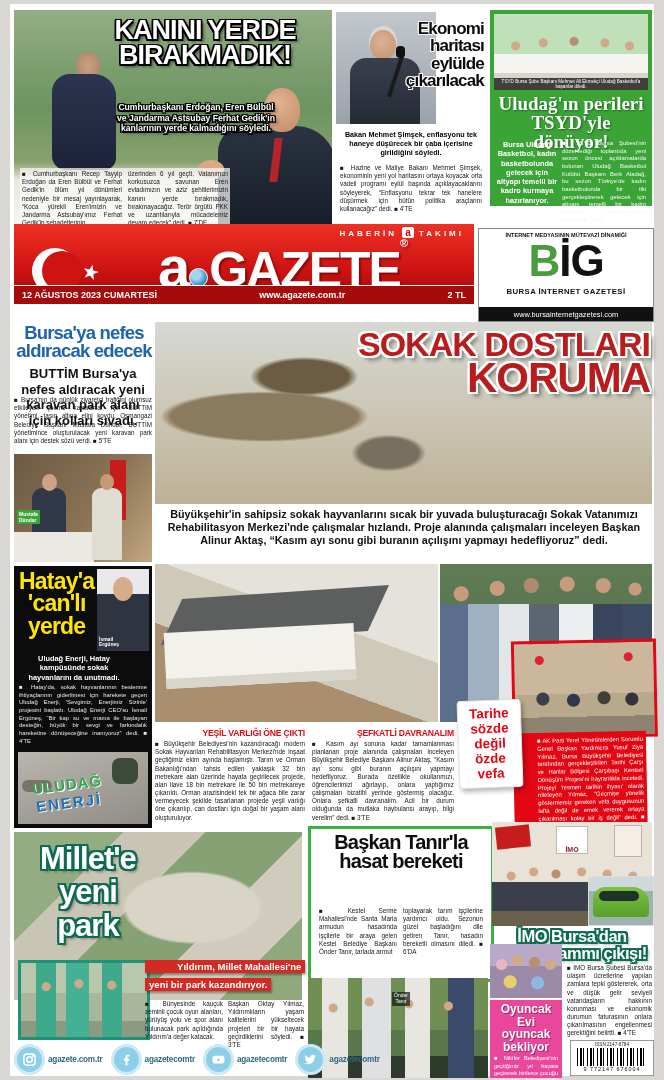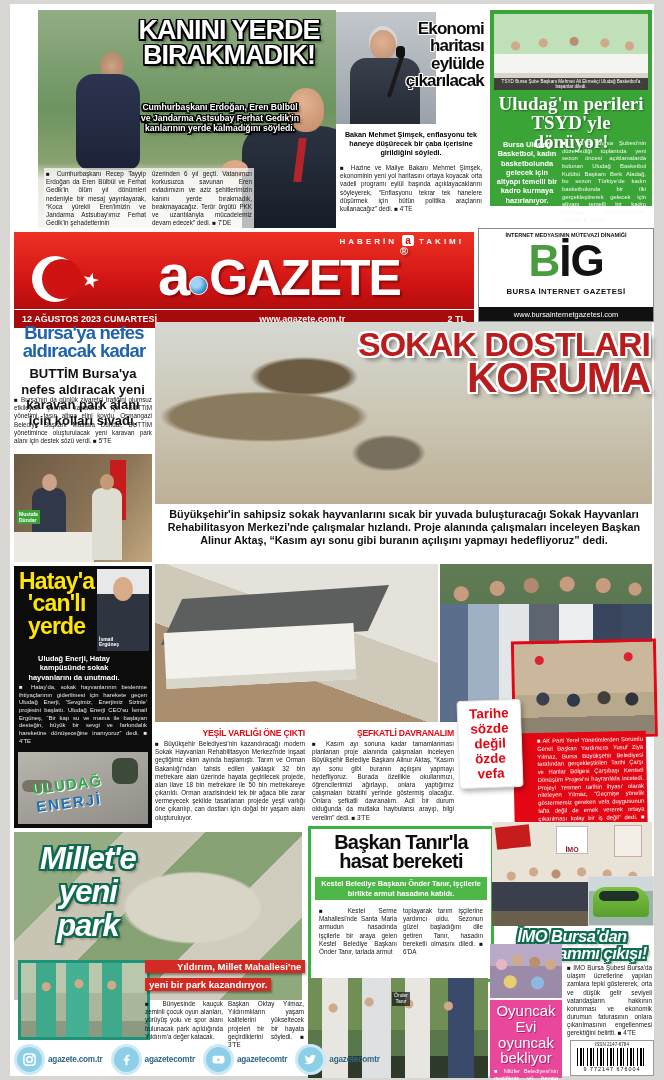--- a/index.html
+++ b/index.html
@@ -6,25 +6,25 @@
   .page{position:relative;width:664px;height:1080px;background:#d8d7d3;font-family:"Liberation Sans",sans-serif;overflow:hidden;}
   .sheet{position:absolute;left:10px;top:4px;width:644px;height:1072px;background:#fff;}
   .abs{position:absolute;}
   .pre{white-space:pre-line;}
   .photo{position:absolute;overflow:hidden;}
   .jbody{font-size:6.3px;line-height:1.3;text-align:justify;color:#151515;}
   .heads,.strip-people{position:absolute;left:0;right:0;}
   
   .ol-white{color:#b91c1c;text-shadow:-2px -2px 0 #fff,2px -2px 0 #fff,-2px 2px 0 #fff,2px 2px 0 #fff,0 -2px 0 #fff,0 2px 0 #fff,-2px 0 0 #fff,2px 0 0 #fff,4px 4px 4px rgba(0,0,0,.45);}
   .ol-black{color:#fff;text-shadow:-1.5px -1.5px 0 #000,1.5px -1.5px 0 #000,-1.5px 1.5px 0 #000,1.5px 1.5px 0 #000,0 -1.5px 0 #000,0 1.5px 0 #000,-1.5px 0 0 #000,1.5px 0 0 #000,3px 3px 3px rgba(0,0,0,.5);}
-  .ol-green{color:#fff;text-shadow:-2px -2px 0 #0e6b50,2px -2px 0 #0e6b50,-2px 2px 0 #0e6b50,2px 2px 0 #0e6b50,0 -2px 0 #0e6b50,0 2px 0 #0e6b50,-2px 0 0 #0e6b50,2px 0 0 #0e6b50,3px 3px 3px rgba(0,0,0,.4);font-style:italic;}
+  .ol-green{color:#fff;text-shadow:-2px -2px 0 #0e6b50,2px -2px 0 #0e6b50,-2px 2px 0 #0e6b50,2px 2px 0 #0e6b50,0 -2px 0 #0e6b50,0 2px 0 #0e6b50,-2px 0 0 #0e6b50,2px 0 0 #0e6b50,3px 3px 3px rgba(0,0,0,.4);}
   h1,h2,h3,p{margin:0;text-align:center;}
   .hl{font-weight:bold;letter-spacing:-.5px;}
   
-  .kanini{left:14px;top:10px;width:318px;height:218px;background:linear-gradient(180deg,#93ad85 0%,#6c9460 45%,#89a26f 70%,#e9e7df 78%,#f6f5f1 100%);margin-left:24px;}
+  .kanini{left:14px;top:10px;width:318px;height:218px;background:linear-gradient(180deg,#93ad85 0%,#6c9460 45%,#89a26f 70%,#e9e7df 78%,#f6f5f1 100%);}
   .boy-head{left:62px;top:42px;width:24px;height:28px;border-radius:50%;background:radial-gradient(#cda387,#a97f60);}
   .boy-body{left:38px;top:64px;width:64px;height:96px;border-radius:18px 22px 12px 14px;background:linear-gradient(180deg,#2c3450,#1c2338);}
   .er-head{right:32px;top:78px;width:36px;height:44px;border-radius:48% 48% 44% 44%;background:radial-gradient(circle at 40% 35%,#e3b392,#c18a66);}
   .er-body{right:-4px;top:116px;width:118px;height:102px;border-radius:26px 40px 0 0;background:linear-gradient(180deg,#2b3342,#171d27);}
   .er-tie{right:52px;top:128px;width:8px;height:44px;background:#b3252b;transform:skewX(-7deg);}
   .er-hand{right:108px;top:150px;width:26px;height:18px;border-radius:50%;background:#dca887;}
   .k-h{right:6px;top:8px;width:242px;text-align:center;font-size:27px;line-height:.93;font-weight:bold;letter-spacing:-1px;}
   .k-sub{left:102px;top:92px;width:160px;text-align:center;font-size:8.6px;line-height:1.25;font-weight:bold;}
   .k-body{left:6px;top:158px;width:206px;display:flex;gap:6px;background:rgba(250,250,248,.72);padding:2px;}
   .k-body p{flex:1;}
@@ -45,21 +45,21 @@
     radial-gradient(circle at 32% 38%,#cfa98a 0 4px,transparent 5px),
     radial-gradient(circle at 52% 36%,#b98f70 0 4px,transparent 5px),
     radial-gradient(circle at 72% 38%,#cfa98a 0 4px,transparent 5px),
     radial-gradient(circle at 88% 42%,#cfa98a 0 4px,transparent 5px),
     linear-gradient(180deg,#bfe0b8 0 52%,#f4f4f0 52% 78%,#d9d5cb 78%);}
   .tsyd-cap{position:absolute;left:0;right:0;bottom:0;background:rgba(20,20,20,.78);color:#fff;font-size:4.6px;padding:1px 2px;}
   .tsyd-h{left:2px;top:84px;width:158px;text-align:center;font-family:"Liberation Serif",serif;font-size:19px;line-height:1;font-weight:bold;color:#fff;text-shadow:1px 1px 2px rgba(0,0,0,.4);}
   .tsyd-lead{left:6px;top:130px;width:62px;font-size:7.4px;line-height:1.25;font-weight:bold;color:#fff;}
   .tsyd-body{left:72px;top:130px;width:84px;color:#f2fbf0;font-size:5.9px;line-height:1.3;text-align:justify;}
   
-  .mast{left:14px;top:232px;width:460px;height:96px;background:linear-gradient(180deg,#ee3124 0%,#cf1313 55%,#9d0808 100%);}
+  .mast{left:14px;top:224px;width:460px;height:80px;background:linear-gradient(180deg,#ee3124 0%,#cf1313 55%,#9d0808 100%);}
   .mast-tag{right:10px;top:3px;font-size:8px;letter-spacing:3px;color:#fff;font-weight:bold;}
   .mast-tag .abox{display:inline-block;background:#fff;color:#c11;border-radius:2px;padding:0 3px;font-size:10px;letter-spacing:0;}
   .crescent-wrap{left:18px;top:24px;width:90px;height:56px;}
   .c1{position:absolute;left:0;top:0;width:46px;height:46px;border-radius:50%;background:#fff;}
   .c2{position:absolute;left:10px;top:3px;width:40px;height:40px;border-radius:50%;background:#cf1313;}
   .star{position:absolute;left:50px;top:12px;color:#fff;font-size:20px;transform:rotate(14deg);}
   .mast-logo{left:78px;top:14px;width:382px;text-align:center;color:#fff;font-weight:bold;letter-spacing:-2px;font-size:50px;line-height:1;text-shadow:2px 2px 2px rgba(80,0,0,.55);}
   .mast-logo .la{font-size:58px;}
   .globe{display:inline-block;width:17px;height:17px;border-radius:50%;vertical-align:baseline;background:radial-gradient(circle at 35% 35%,#9fd4f2 0 30%,#2f86c8 70%),radial-gradient(circle at 70% 60%,#66b05a 0 22%,transparent 23%);border:1px solid #fff;margin:0 1px;}
   .reg{font-size:11px;vertical-align:top;letter-spacing:0;}
@@ -191,21 +191,21 @@
   .imo-body{left:567px;top:964px;width:85px;}
   .ph-kids{left:490px;top:944px;width:72px;height:54px;background:
     radial-gradient(circle at 16% 38%,#e8b6c3 0 5px,transparent 6px),
     radial-gradient(circle at 38% 30%,#cfa98a 0 5px,transparent 6px),
     radial-gradient(circle at 62% 34%,#b98f70 0 5px,transparent 6px),
     radial-gradient(circle at 84% 38%,#cfa98a 0 5px,transparent 6px),
     radial-gradient(circle at 28% 70%,#e6cf6f 0 6px,transparent 7px),
     radial-gradient(circle at 66% 72%,#8fb7e0 0 6px,transparent 7px),
     linear-gradient(180deg,#b9a9c9 0 40%,#9b8aa8 40%);}
   .oyuncak{left:490px;top:1000px;width:72px;height:78px;background:#e8479b;color:#fff;padding:3px 4px;box-sizing:border-box;}
-  .oyuncak-h{font-size:15px;line-height:1.05;font-weight:normal;text-shadow:1px 1px 0 #a5256a;}
+  .oyuncak-h{font-size:12px;line-height:1.05;font-weight:bold;text-shadow:1px 1px 0 #a5256a;}
   .oyuncak-body{margin-top:2px;font-size:5.6px;line-height:1.3;text-align:justify;color:#fff;}
   
   .barcode{left:570px;top:1040px;width:82px;height:34px;border:1px solid #999;background:#fff;text-align:center;}
   .bc-issn{font-size:4.6px;color:#222;margin-top:1px;}
   .bc-bars{margin:1px auto 0;width:70px;height:18px;background:repeating-linear-gradient(90deg,#000 0 1px,#fff 1px 3px,#000 3px 5px,#fff 5px 6px,#000 6px 7px,#fff 7px 10px);}
   .bc-num{font-size:5.4px;color:#111;letter-spacing:1px;}
   
   .social{left:14px;top:1042px;width:368px;height:34px;display:flex;align-items:center;}
   .soc-item{display:flex;align-items:center;margin-right:8px;}
   .soc-circle{width:25px;height:25px;border-radius:50%;background:#8ecfe8;border:3px solid #cde9f6;display:flex;align-items:center;justify-content:center;}
@@ -284,21 +284,21 @@
     <div class="big-tag abs">İNTERNET MEDYASININ MÜTEVAZİ DİNAMİĞİ</div>
     <div class="big-logo abs">
       <span class="big-b">B</span><span class="big-ig">İG</span>
     </div>
     <div class="big-name abs">BURSA İNTERNET GAZETESİ</div>
     <div class="big-strip">www.bursainternetgazetesi.com</div>
   </aside>
 
   <section>
     <h2 class="nefes-h abs pre hl">Bursa'ya nefes
-aldıracak kadar</h2>
+aldıracak edecek</h2>
     <p class="nefes-sub abs">BUTTİM Bursa'ya nefes aldıracak yeni karavan park alanı için kolları sıvadı.</p>
     <p class="nefes-body abs jbody">■ Bursa'nın da günlük ziyaretçi trafiğini olumsuz etkileyen çekme karavanlar için BUTTİM yönetimi, taşın altına elini koydu. Osmangazi Belediye Başkanı Mustafa Dündar, BUTTİM yönetimince oluşturulacak yeni karavan park alanı için destek sözü verdi. ■ 5'TE</p>
     <div class="ph-office photo">
       <div class="of-desk"></div>
       <div class="of-flag"></div>
       <div class="of-man1"></div>
       <div class="of-man1h"></div>
       <div class="of-man2"></div>
       <div class="of-man2h"></div>
       <div class="of-label pre">Mustafa
@@ -324,21 +324,21 @@
       <div class="ue-l2">ENERJİ</div>
     </div>
   </section>
 
   <section>
     <div class="ph-dogcat photo"></div>
     <div class="sokak-h abs ol-white">
       <span class="l1" style="display:block">SOKAK DOSTLARI</span>
       <span class="l2" style="display:block">KORUMA</span>
     </div>
-    <p class="sokak-dek abs">Büyükşehir'in sahipsiz sokak hayvanlarını sıcak bir yuvada buluşturacağı Sokak Hayvanları Rehabilitasyon Merkezi'nde çalışmalar hızlandı. Proje alanında çalışmaları inceleyen Başkan Alinur Aktaş, “Kasım ayı sonu gibi buranın açılışını yapmayı hedefliyoruz” dedi.</p>
+    <p class="sokak-dek abs">Büyükşehir'in sahipsiz sokak hayvanlarını sıcak bir yuvada buluşturacağı Sokak Vatanımızı Rehabilitasyon Merkezi'nde çalışmalar hızlandı. Proje alanında çalışmaları inceleyen Başkan Alinur Aktaş, “Kasım ayı sonu gibi buranın açılışını yapmayı hedefliyoruz” dedi.</p>
     <div class="ph-building photo">
       <div class="bld-roof"></div>
       <div class="bld-wall"></div>
     </div>
     <div class="ph-group photo">
       <div class="heads"></div>
       <div class="strip-people"></div>
       <div class="aktas-label pre">Alinur
 Aktaş</div>
     </div>
@@ -371,21 +371,20 @@
     <div class="ph-workers photo"></div>
     <div class="m-strip m-strip1 abs">Yıldırım, Millet Mahallesi'ne</div>
     <div class="m-strip m-strip2 abs">yeni bir park kazandırıyor.</div>
     <p class="m-col1 abs jbody">■ Bünyesinde kauçuk zeminli çocuk oyun alanları, yürüyüş yolu ve spor alanı bulunacak park açıldığında Yıldırım'a değer katacak.</p>
     <p class="m-col2 abs jbody">Başkan Oktay Yılmaz, Yıldırımlıların yaşam kalitelerini yükseltecek projeleri bir bir hayata geçirdiklerini söyledi. ■ 3'TE</p>
   </section>
 
   <section class="kestel abs">
     <h2 class="kestel-h abs pre hl">Başkan Tanır'la
 hasat bereketi</h2>
-    <div class="kestel-strip abs">Kestel Belediye Başkanı Önder Tanır, işçilerle birlikte armut hasadına katıldı.</div>
     <p class="kestel-c1 abs jbody">■ Kestel Serme Mahallesi'nde Santa Maria armudun hasadında işçilerle bir araya gelen Kestel Belediye Başkanı Önder Tanır, tarlada armut</p>
     <p class="kestel-c2 abs jbody">toplayarak tarım işçilerine yardımcı oldu. Sezonun güzel başladığını dile getiren Tanır, hasadın bereketli olmasını diledi. ■ 6'DA</p>
   </section>
   <div class="ph-orchard photo">
     <div class="onder-label pre">Önder
 Tanır</div>
   </div>
 
   <section>
     <div class="ph-imo photo">

